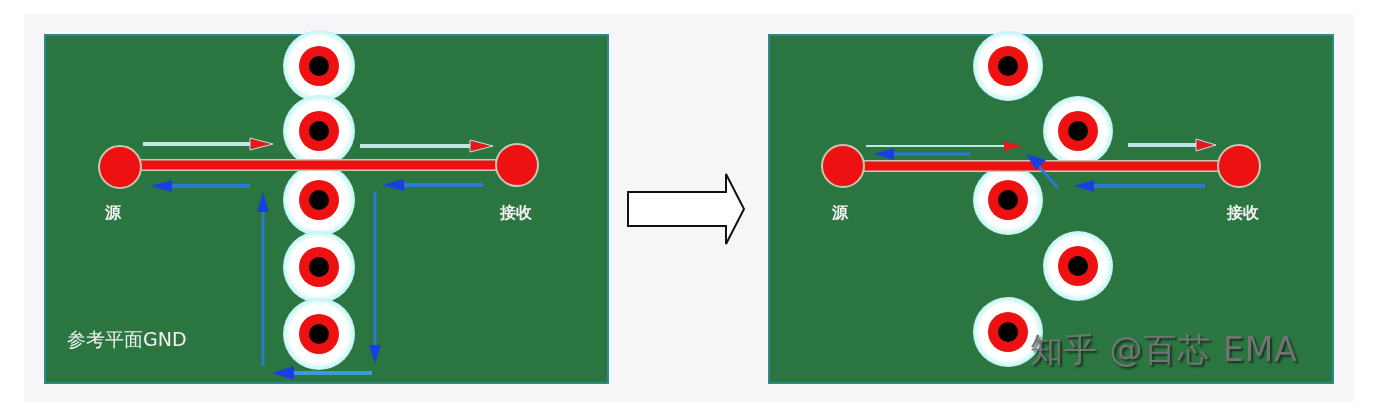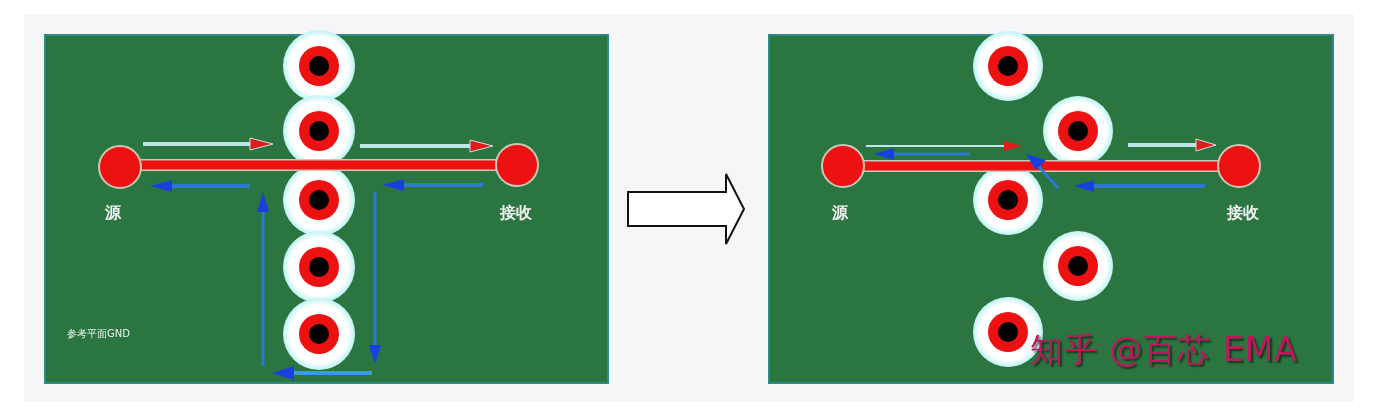--- a/index.html
+++ b/index.html
@@ -15,23 +15,23 @@
     position: absolute; background: #2a7540;
     border: 2px solid #2b8a8a; box-sizing: border-box;
   }
   .board-left  { left: 44px;  top: 34px; width: 565px; height: 350px; }
   .board-right { left: 768px; top: 34px; width: 566px; height: 350px; }
   .panel-svg { position: absolute; left: 0; top: 0; }
   .label {
     position: absolute; color: #f2f2f2; font-size: 16px; font-weight: bold;
     white-space: nowrap;
   }
-  .label-gnd { font-weight: normal; font-size: 10px; }
+  .label-gnd { font-weight: normal; font-size: 19px; }
   .watermark {
-    position: absolute; left: 1030px; top: 328px; color: #be185d;
+    position: absolute; left: 1030px; top: 328px; color: #737373;
     font-size: 33px; white-space: nowrap; letter-spacing: 1px;
     text-shadow: 2px 2px 2px rgba(0,0,0,0.55);
   }
   .arrow-mid { position: absolute; left: 626px; top: 172px; }
 </style>
 </head>
 <body>
 
 <div class="frame"></div>
 

